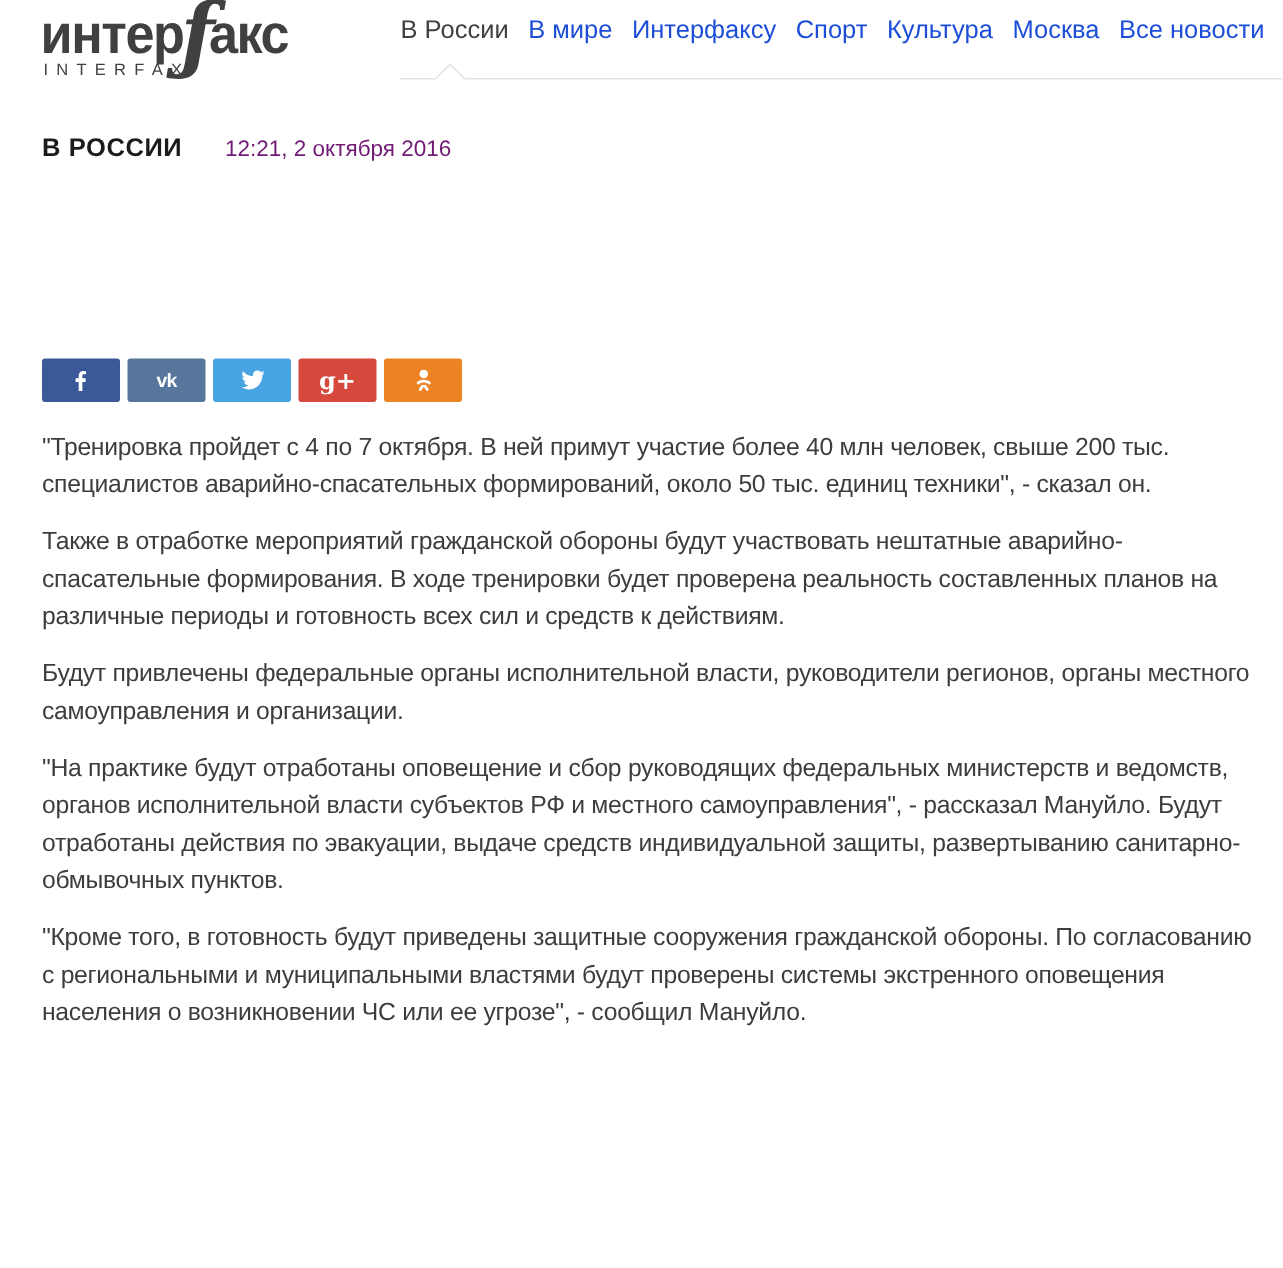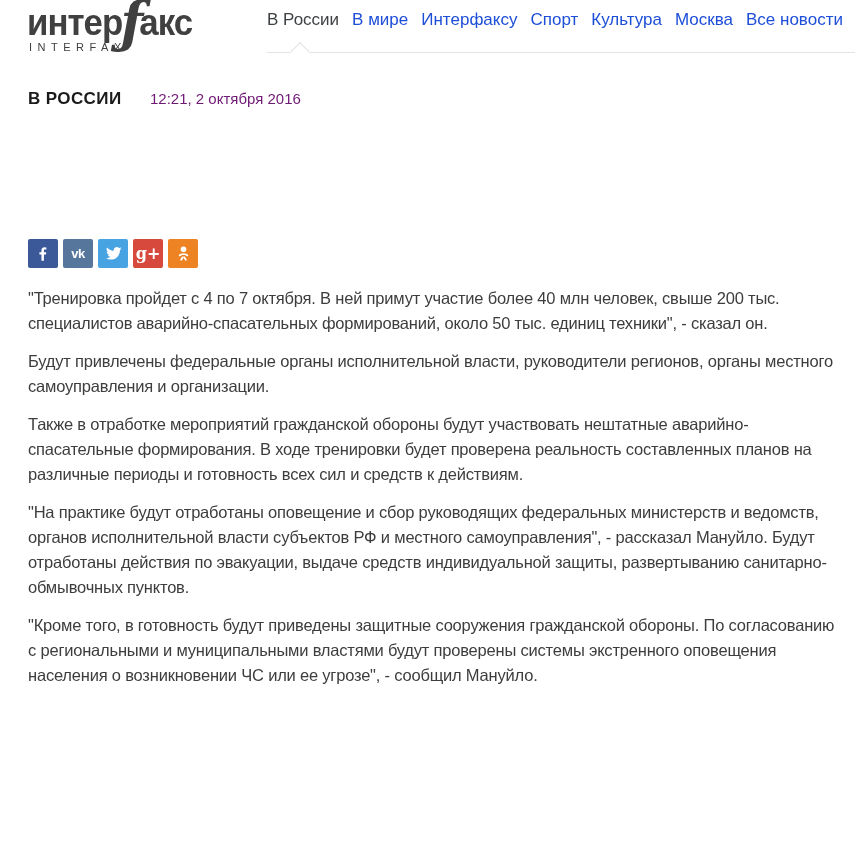--- a/index.html
+++ b/index.html
@@ -84,21 +84,21 @@
     position:absolute; left:28px; top:118px; width:800px;
     margin:0;
     font-size:33px; line-height:43px;
     font-weight:bold; color:#1a1a1c;
     letter-spacing:-0.8px;
   }
 
   
   .social { position:absolute; left:28px; top:239px; display:flex; gap:5px; }
   .social-btn {
-    width:30px; height:29px; border-radius:2px;
+    width:52px; height:29px; border-radius:2px;
     display:flex; align-items:center; justify-content:center;
     color:#ffffff; cursor:pointer;
     font-weight:bold;
   }
   .social-btn svg { display:block; }
   .glyph-vk { font-size:13px; letter-spacing:-0.5px; }
   .glyph-gp { font-family:"DejaVu Serif", serif; font-size:16px; }
 
   
   .article-body {
@@ -165,19 +165,19 @@
             <circle cx="12" cy="6" r="4"></circle>
             <path d="M12 11.6c-2.9 0-5.4 1.2-6.4 2.3a1.3 1.3 0 0 0 1.8 1.8c.9-.8 2.7-1.5 4.6-1.5s3.7.7 4.6 1.5a1.3 1.3 0 0 0 1.8-1.8c-1-1.1-3.5-2.3-6.4-2.3z"></path>
             <path d="M10.1 16.2 7.6 20a1.3 1.3 0 0 0 2.2 1.4l2.2-3.4 2.2 3.4a1.3 1.3 0 0 0 2.2-1.4l-2.5-3.8c-.6.15-1.25.23-1.9.23s-1.3-.08-1.9-.23z"></path>
           </svg>
       </span>
     </div>
   </div>
 
   <div class="article-body">
     <p>"Тренировка пройдет с 4 по 7 октября. В ней примут участие более 40 млн человек, свыше 200 тыс. специалистов аварийно-спасательных формирований, около 50 тыс. единиц техники", - сказал он.</p>
+    <p>Также в отработке мероприятий гражданской обороны будут участвовать нештатные аварийно-спасательные формирования. В ходе тренировки будет проверена реальность составленных планов на различные периоды и готовность всех сил и средств к действиям.</p>
     <p>Будут привлечены федеральные органы исполнительной власти, руководители регионов, органы местного самоуправления и организации.</p>
-    <p>Также в отработке мероприятий гражданской обороны будут участвовать нештатные аварийно-спасательные формирования. В ходе тренировки будет проверена реальность составленных планов на различные периоды и готовность всех сил и средств к действиям.</p>
     <p>"На практике будут отработаны оповещение и сбор руководящих федеральных министерств и ведомств, органов исполнительной власти субъектов РФ и местного самоуправления", - рассказал Мануйло. Будут отработаны действия по эвакуации, выдаче средств индивидуальной защиты, развертыванию санитарно-обмывочных пунктов.</p>
     <p>"Кроме того, в готовность будут приведены защитные сооружения гражданской обороны. По согласованию с региональными и муниципальными властями будут проверены системы экстренного оповещения населения о возникновении ЧС или ее угрозе", - сообщил Мануйло.</p>
   </div>
 
 </div>
 
 </body></html>

